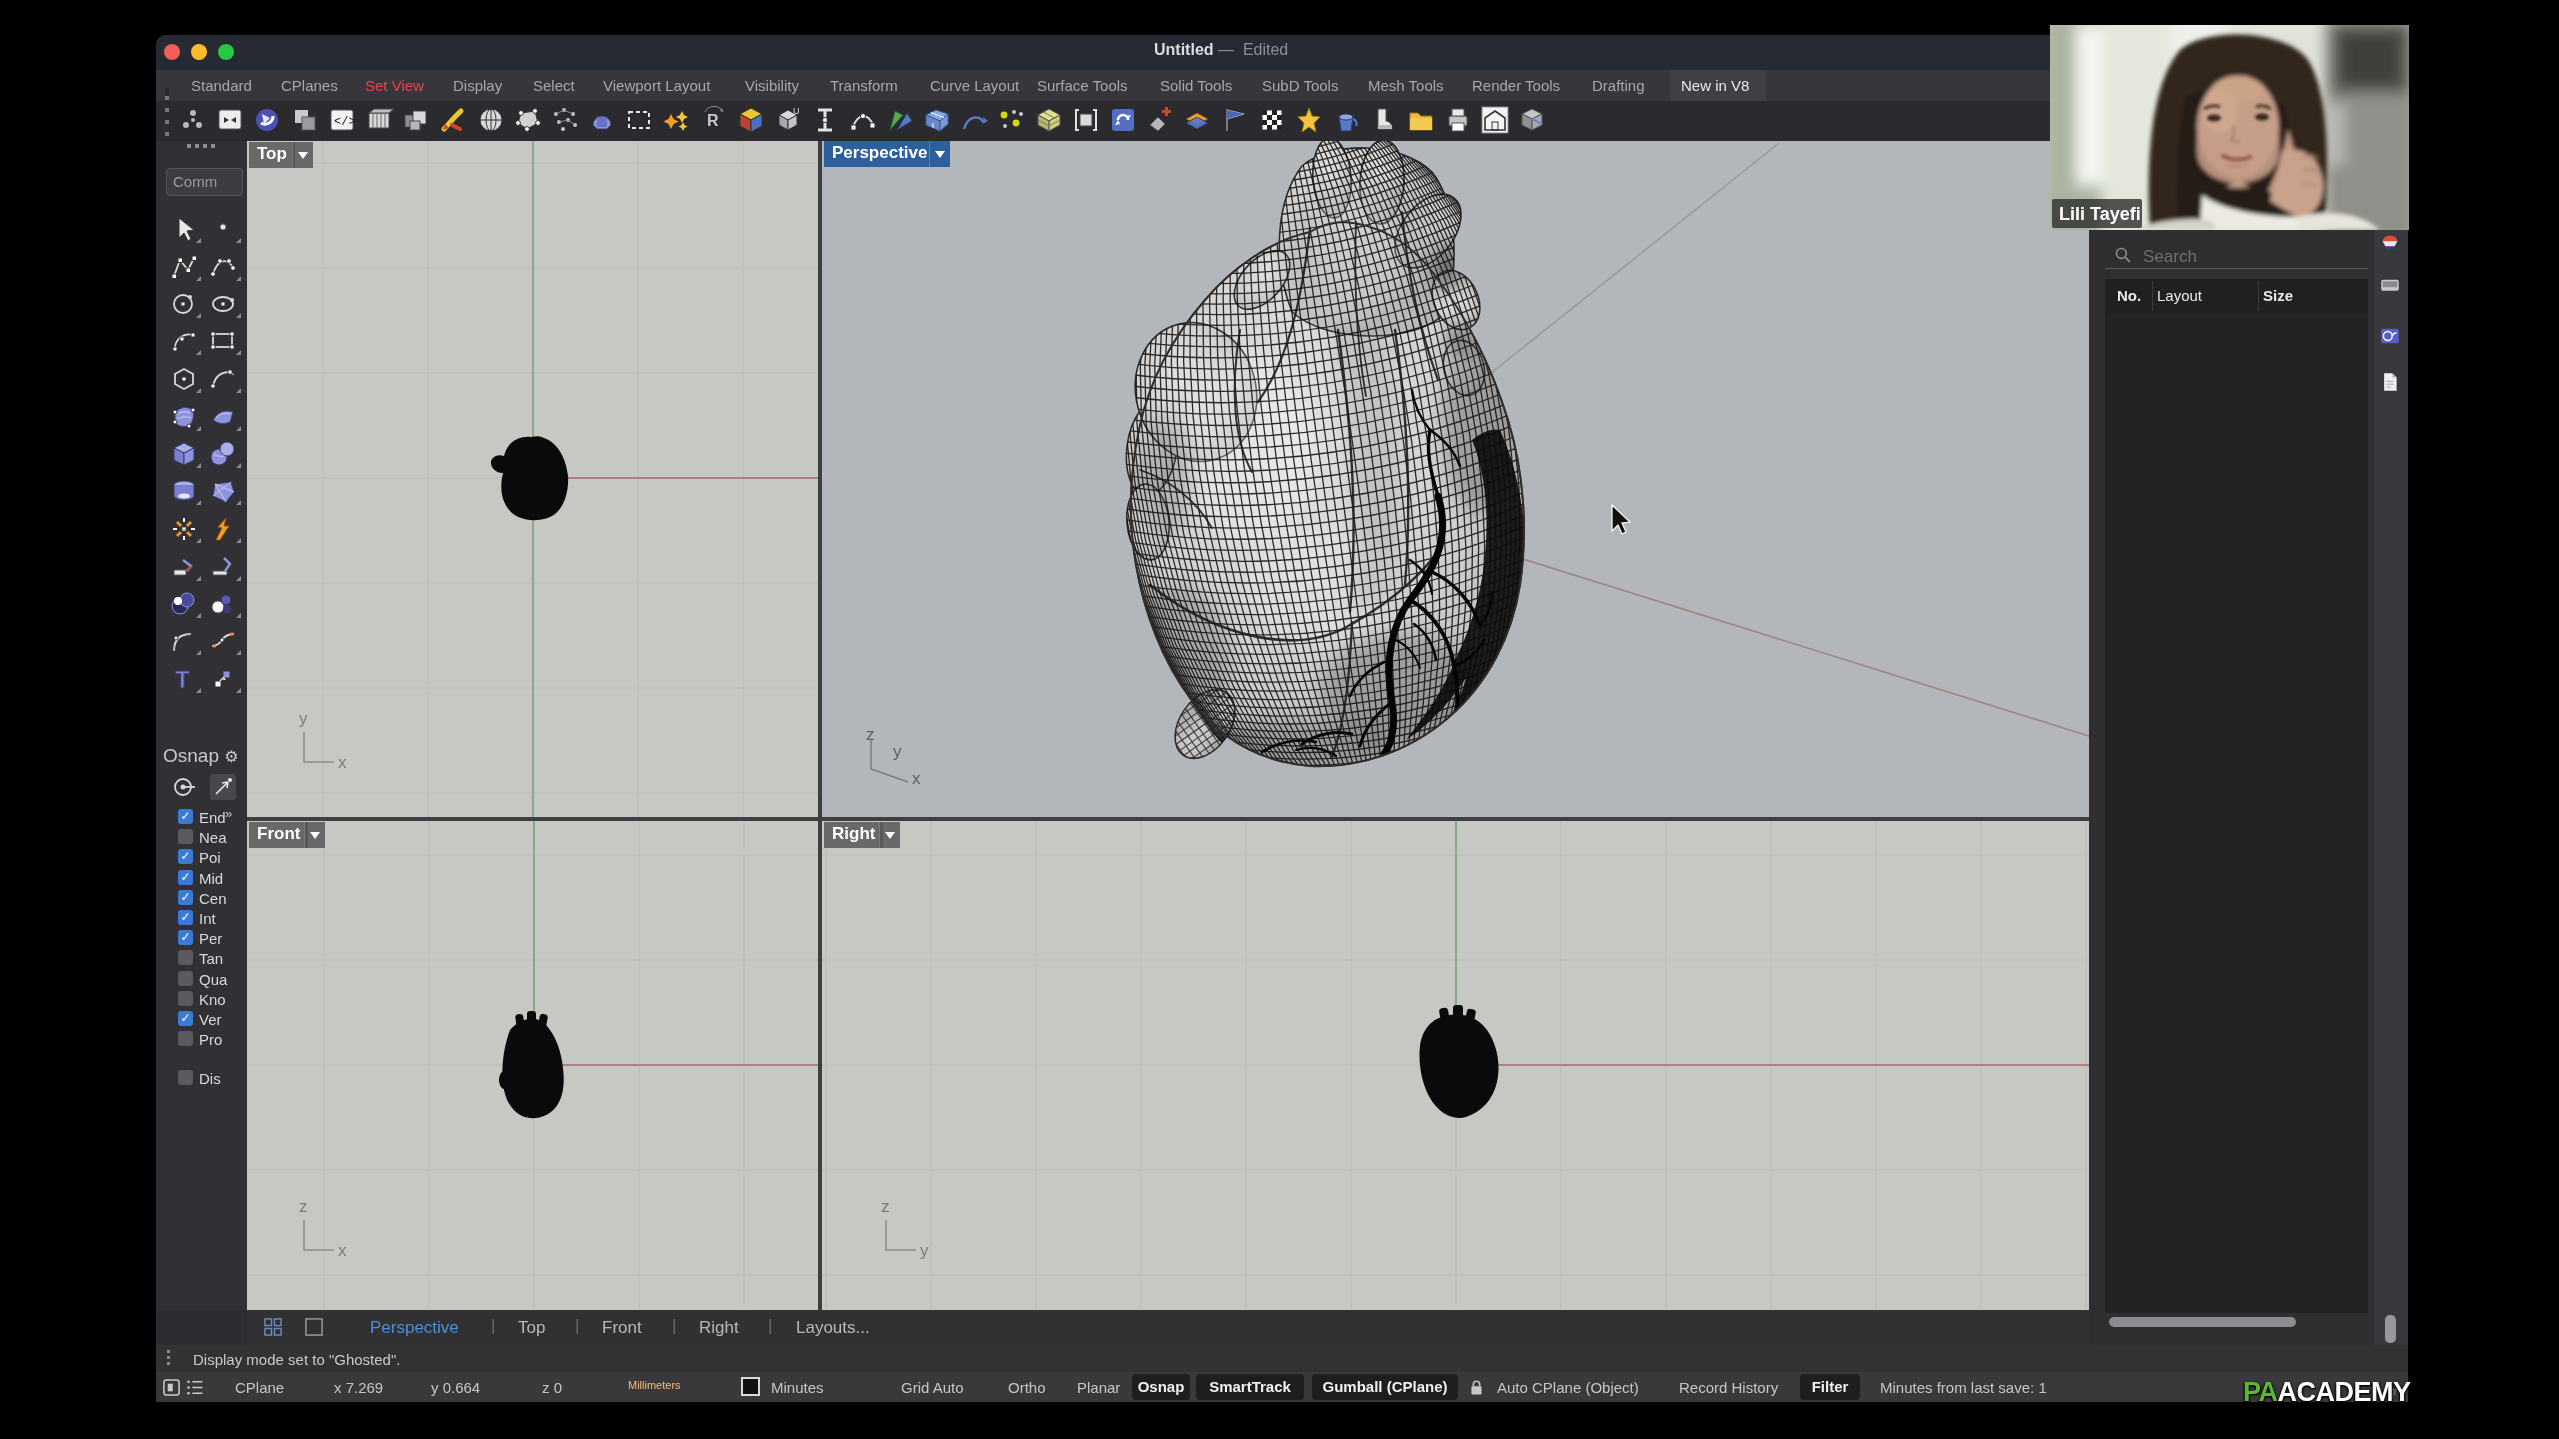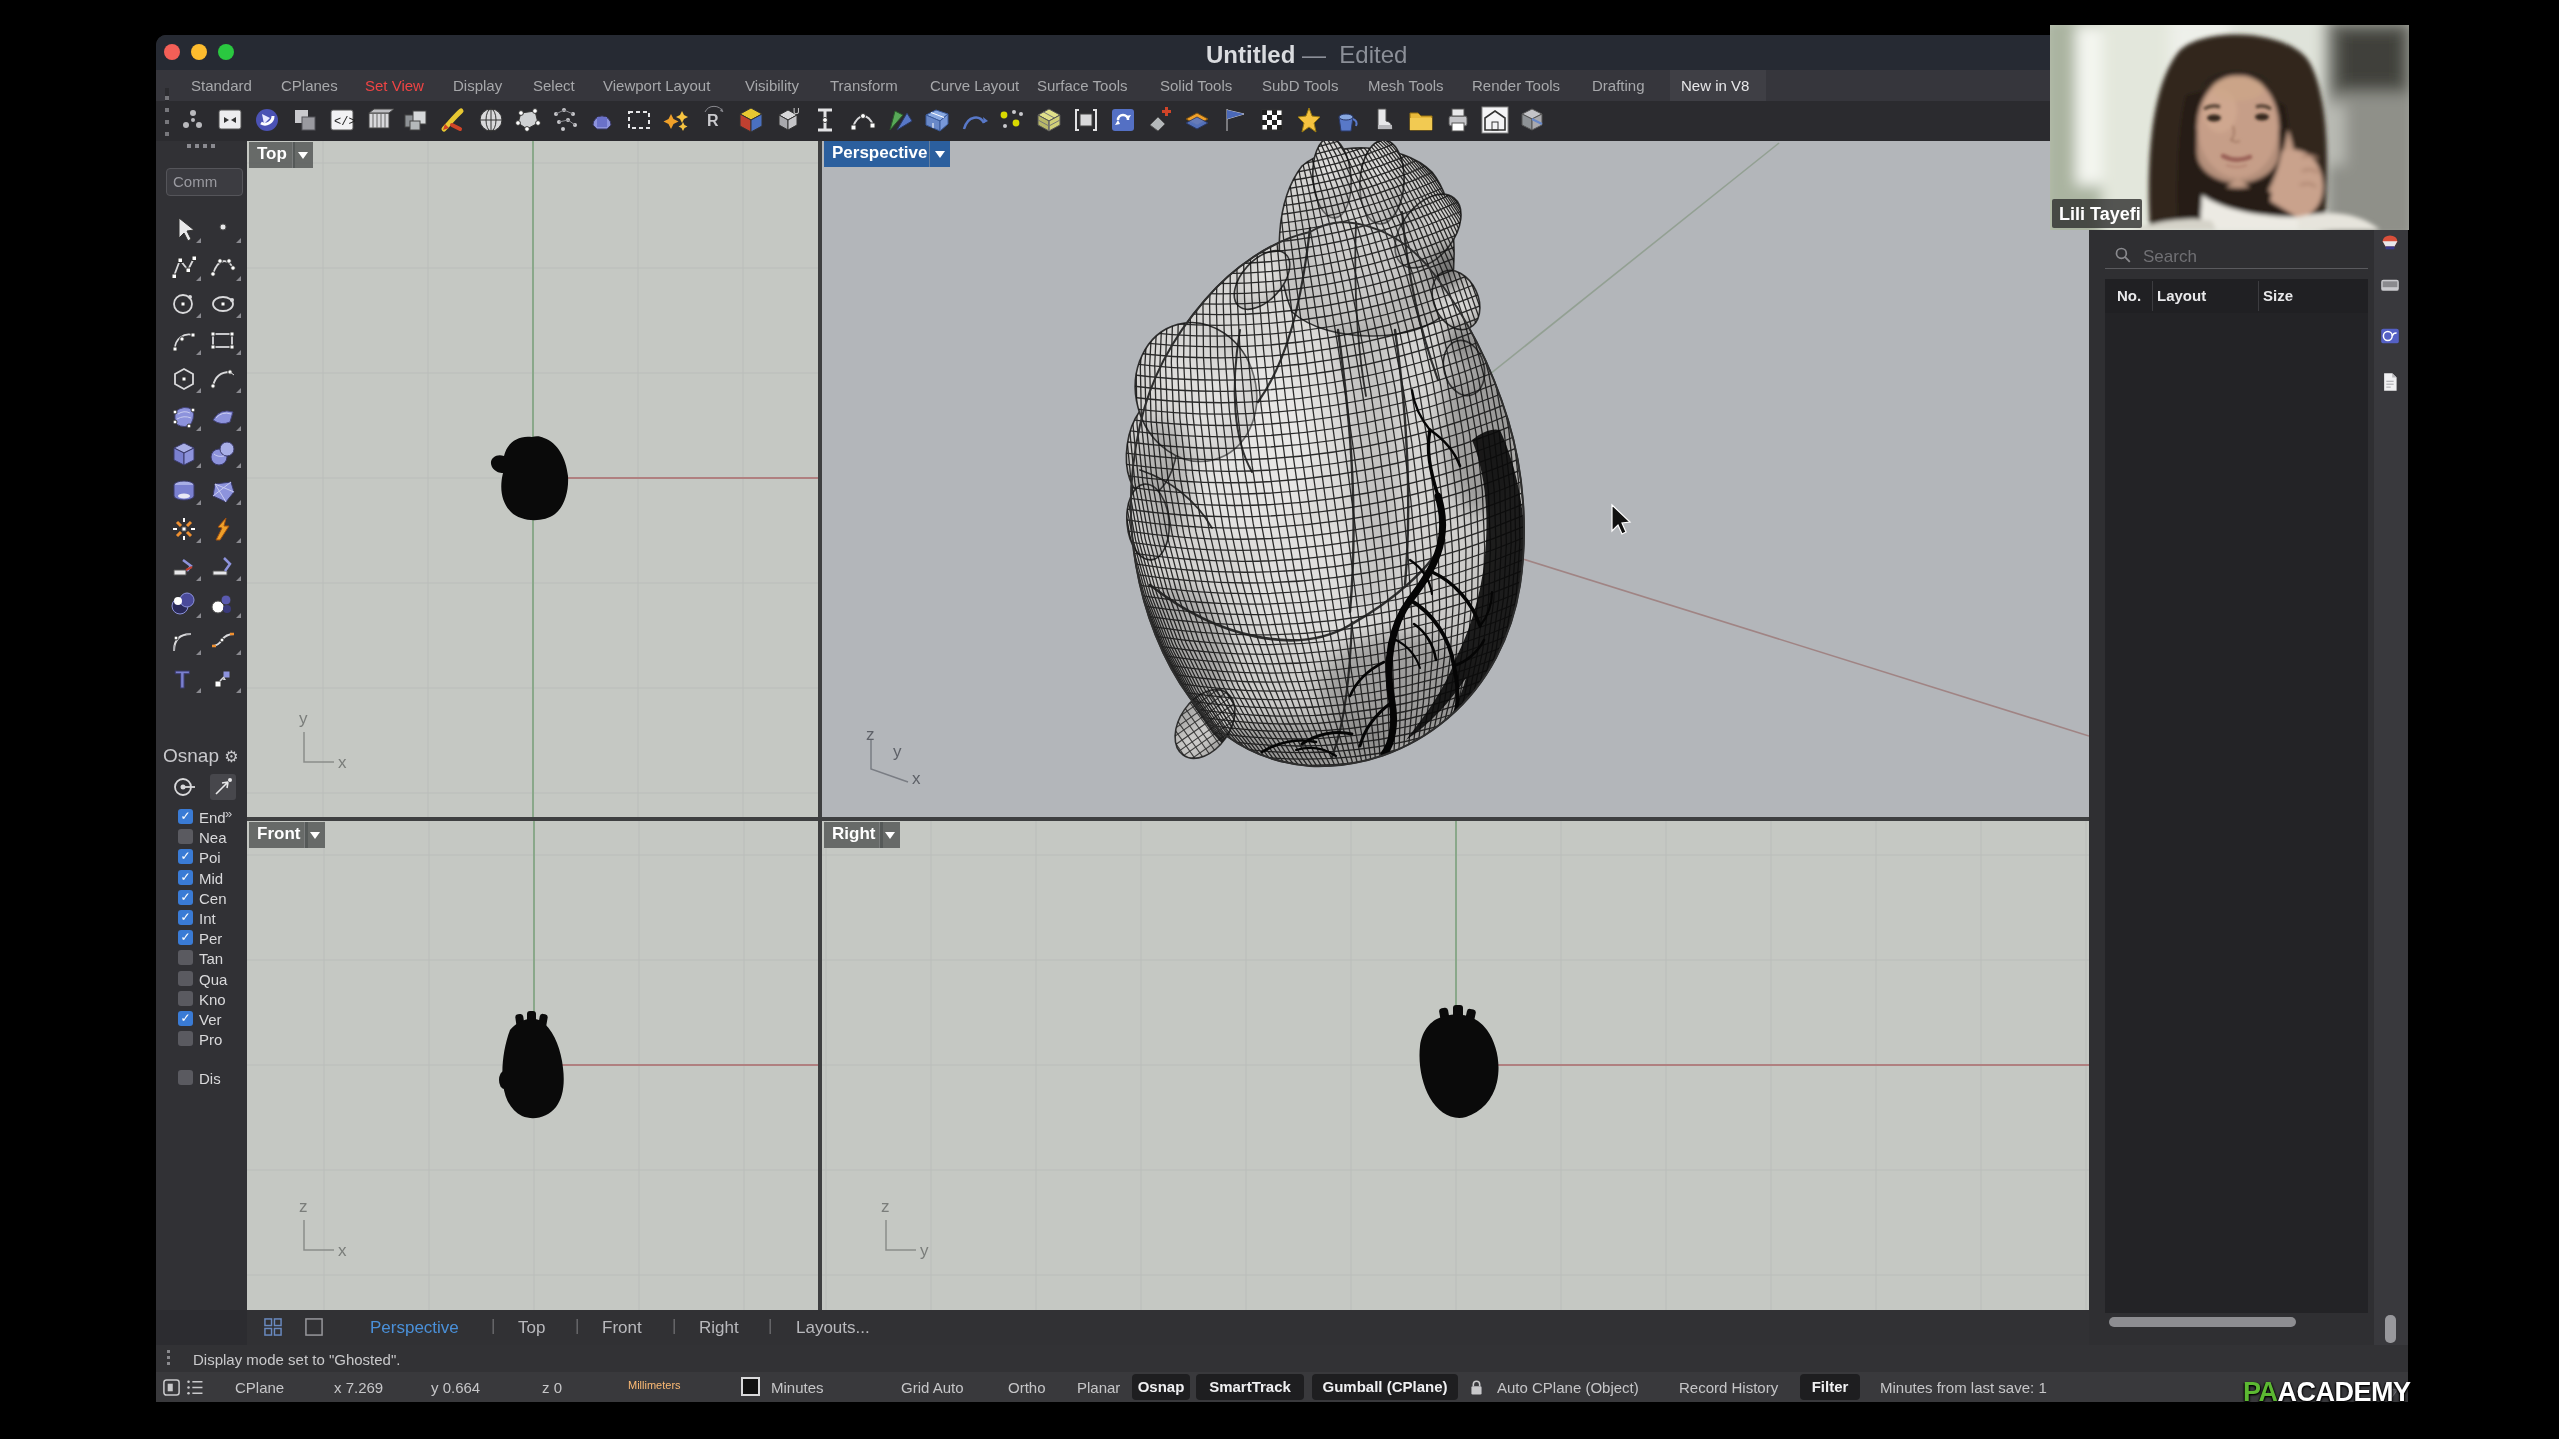--- a/index.html
+++ b/index.html
@@ -2,21 +2,21 @@
 <html><head><meta charset="utf-8"><style>
 *{margin:0;padding:0;box-sizing:border-box}
 body{width:2559px;height:1439px;background:#000;font-family:"Liberation Sans",sans-serif;position:relative;overflow:hidden}
 .abs{position:absolute}
 </style></head><body>
 <div class="abs" style="left:156px;top:35px;width:2252px;height:1367px;background:#333336;border-radius:10px 10px 0 0"></div>
 <div class="abs" style="left:156px;top:35px;width:2252px;height:35px;background:#262a33;border-radius:10px 10px 0 0"></div>
 <div class="abs" style="left:164px;top:44px;width:16px;height:16px;border-radius:50%;background:#f35f57"></div>
 <div class="abs" style="left:191px;top:44px;width:16px;height:16px;border-radius:50%;background:#fdbc2e"></div>
 <div class="abs" style="left:218px;top:44px;width:16px;height:16px;border-radius:50%;background:#2ac840"></div>
-<div class="abs" style="left:1206px;top:41px;font-size:24px;color:#d9dbdf;font-weight:bold">Untitled <span style="color:#8b8f98;font-weight:normal">—&nbsp; Edited</span></div>
+<div class="abs" style="left:1154px;top:41px;font-size:16px;color:#d9dbdf;font-weight:bold">Untitled <span style="color:#8b8f98;font-weight:normal">—&nbsp; Edited</span></div>
 <div class="abs" style="left:156px;top:70px;width:1933px;height:31px;background:#36363c"></div>
 <div class="abs" style="left:191px;top:77px;font-size:15px;color:#a7a8ab">Standard</div>
 <div class="abs" style="left:281px;top:77px;font-size:15px;color:#a7a8ab">CPlanes</div>
 <div class="abs" style="left:365px;top:77px;font-size:15px;color:#ef4444">Set View</div>
 <div class="abs" style="left:453px;top:77px;font-size:15px;color:#a7a8ab">Display</div>
 <div class="abs" style="left:533px;top:77px;font-size:15px;color:#a7a8ab">Select</div>
 <div class="abs" style="left:603px;top:77px;font-size:15px;color:#a7a8ab">Viewport Layout</div>
 <div class="abs" style="left:745px;top:77px;font-size:15px;color:#a7a8ab">Visibility</div>
 <div class="abs" style="left:830px;top:77px;font-size:15px;color:#a7a8ab">Transform</div>
 <div class="abs" style="left:930px;top:77px;font-size:15px;color:#a7a8ab">Curve Layout</div>
@@ -937,21 +937,21 @@
 <div class="abs" style="left:1880px;top:1379px;font-size:15px;color:#c6c6c8">Minutes from last save: 1</div>
 <div class="abs" style="left:2089px;top:70px;width:319px;height:1275px;background:#2f2f32"></div>
 <div class="abs" style="left:2105px;top:237px;width:263px;height:32px;border-bottom:1.5px solid #5a5a5e"></div>
 <svg class="abs" style="left:2113px;top:245px" width="21" height="21" viewBox="0 0 30 30">
     <circle cx="12" cy="12" r="7" fill="none" stroke="#8a8a8e" stroke-width="2.4"></circle>
     <path d="M17,17 L24,24" stroke="#8a8a8e" stroke-width="2.6"></path>
   </svg>
 <div class="abs" style="left:2143px;top:247px;font-size:17px;color:#707074">Search</div>
 <div class="abs" style="left:2105px;top:279px;width:263px;height:34px;background:#202023"></div>
 <div class="abs" style="left:2117px;top:287px;font-size:15px;font-weight:bold;color:#e9e9eb">No.</div>
-<div class="abs" style="left:2157px;top:287px;font-size:15px;font-weight:bold;color:#e9e9eb">Layout</div>
+<div class="abs" style="left:2157px;top:287px;font-size:15px;font-weight:normal;color:#e9e9eb">Layout</div>
 <div class="abs" style="left:2263px;top:287px;font-size:15px;font-weight:bold;color:#e9e9eb">Size</div>
 <div class="abs" style="left:2152px;top:281px;width:1px;height:30px;background:#3c3c40"></div>
 <div class="abs" style="left:2258px;top:281px;width:1px;height:30px;background:#3c3c40"></div>
 <div class="abs" style="left:2105px;top:313px;width:263px;height:1000px;background:#232326"></div>
 <div class="abs" style="left:2109px;top:1317px;width:187px;height:10px;background:#8d8d91;border-radius:5px"></div>
 <div class="abs" style="left:2374px;top:230px;width:34px;height:1115px;background:#39393d"></div>
 <svg class="abs" style="left:2379px;top:231px" width="22" height="22" viewBox="0 0 30 30">
     <path d="M5,14 a10,8 0 0 1 20,0 l-4,7 h-12 Z" fill="#d94f3a"></path>
     <path d="M5,14 h20 l-4,7 h-12 Z" fill="#e8e8ea"></path>
     <path d="M9,21 h12 v4 h-12 Z" fill="#3a3a8a"></path>

